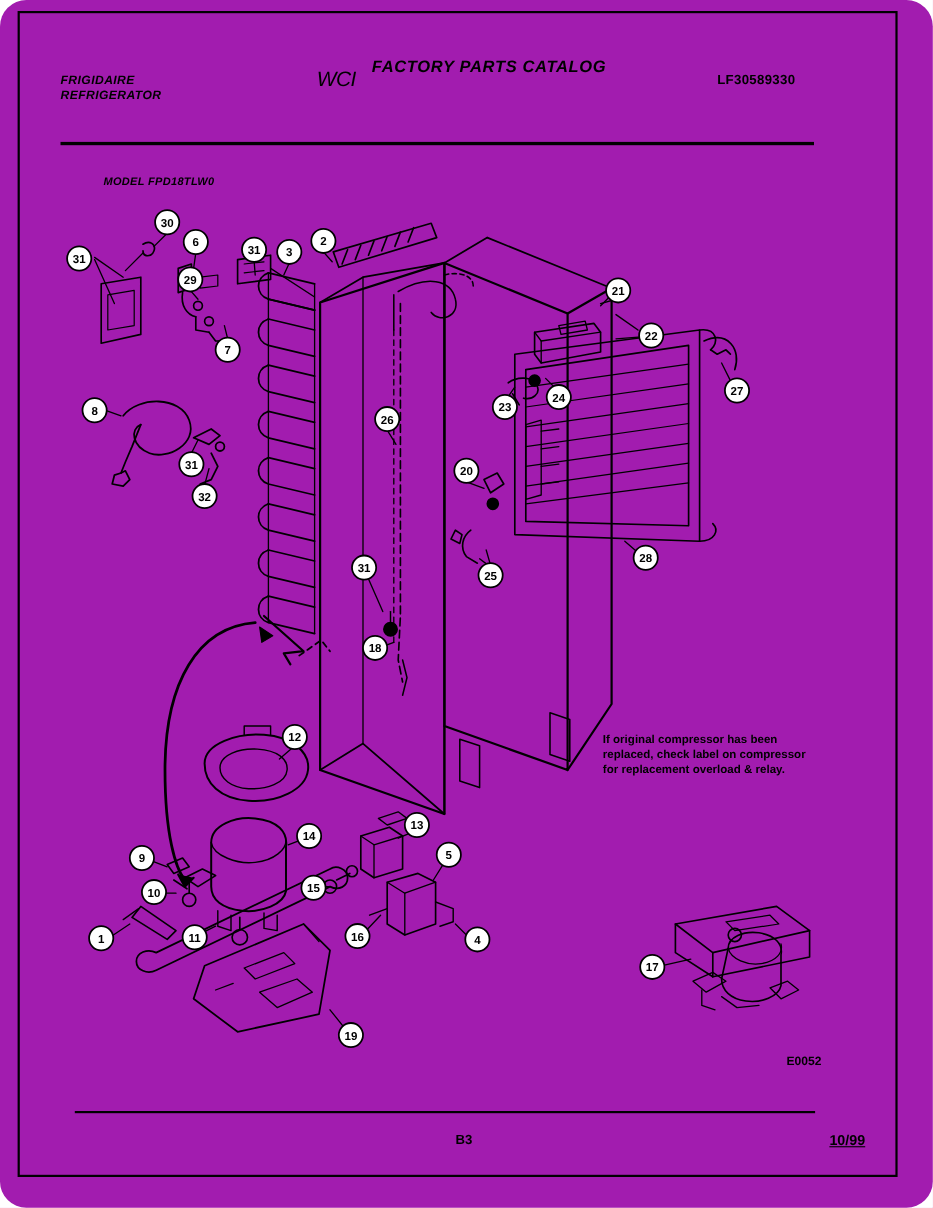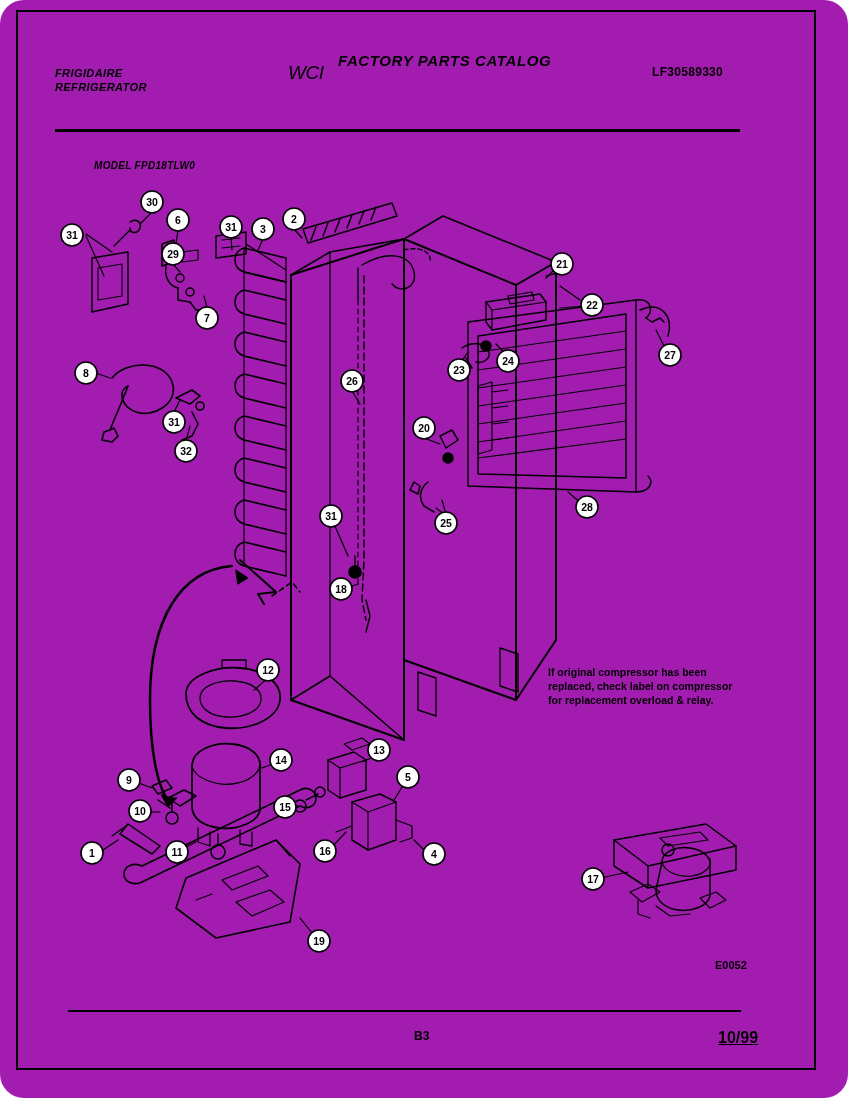--- a/index.html
+++ b/index.html
@@ -98,22 +98,22 @@
   .footer-page {
     position: absolute;
     left: 398px; top: 1029px;
     font-size: 12px;
     font-weight: bold;
     color: #000;
     padding-left: 16px;
   }
   .footer-date {
     position: absolute;
-    left: 718px; top: 1029px;
-    font-size: 16px;
+    left: 754px; top: 1029px;
+    font-size: 13px;
     font-weight: bold;
     color: #000;
     text-decoration: underline;
   }
   .fig-code {
     position: absolute;
     left: 683px; top: 959px;
     font-size: 11px;
     font-weight: bold;
     color: #000;

